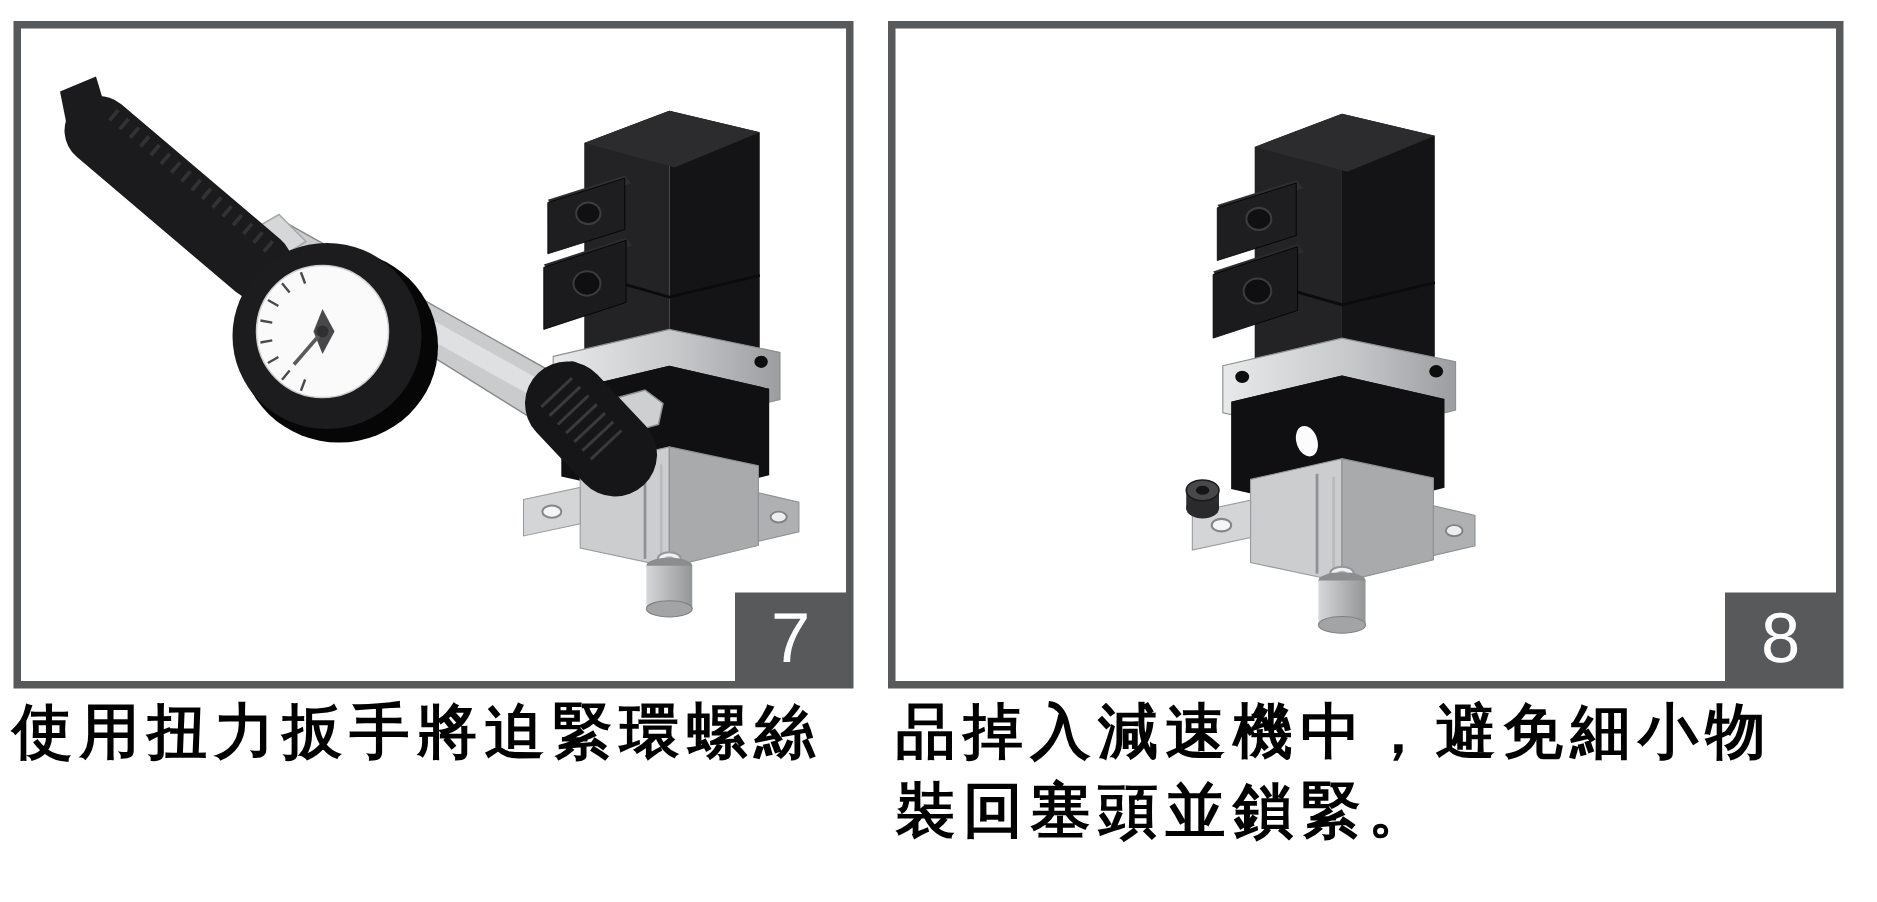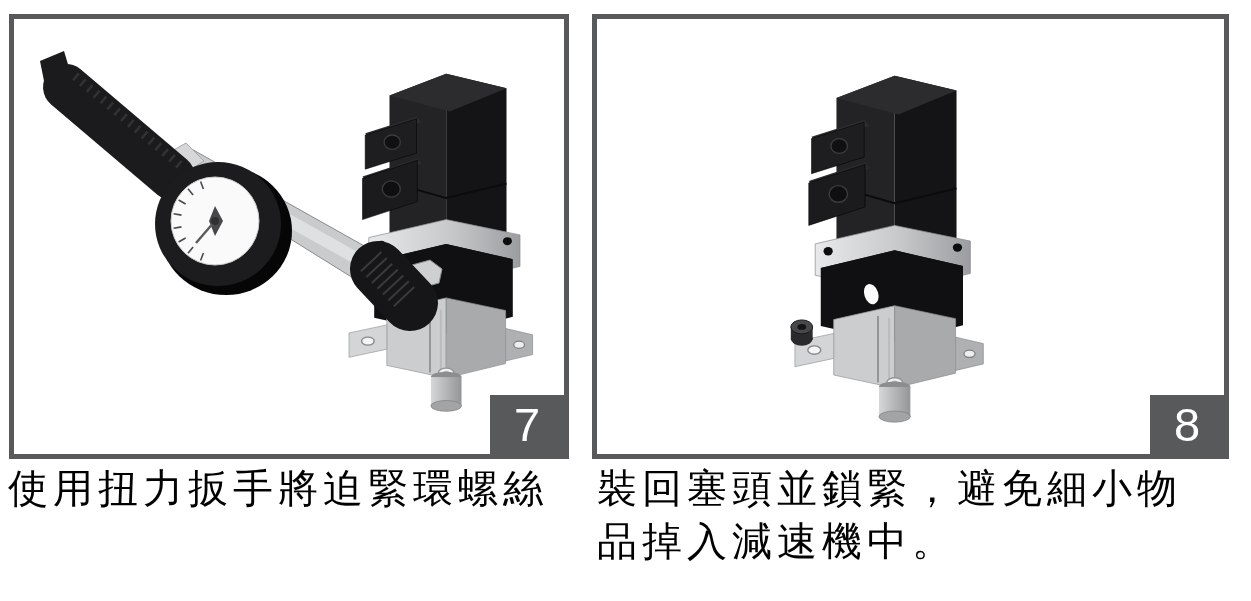--- a/index.html
+++ b/index.html
@@ -29,20 +29,21 @@
     color:var(--badge-text);
     font-size:47px;line-height:1;font-weight:400;
     font-family:"Liberation Sans", sans-serif;
   }
 
   .caption{
     position:absolute;top:462px;color:var(--caption-text);
     font-size:40px;line-height:53px;letter-spacing:5px;
     font-family:"Liberation Sans", sans-serif;
     white-space:nowrap;
+    font-weight:bold;
   }
   .caption-left{left:8px;width:560px;}
   .caption-right{left:597px;width:648px;}
 </style>
 </head>
 <body>
 
 <div class="page">
 
   <svg width="0" height="0" style="position:absolute" aria-hidden="true">
@@ -170,17 +171,17 @@
     </svg>
     <div class="badge">
       <span>8</span>
     </div>
   </section>
 
   <div class="caption caption-left">
     <div>使用扭力扳手將迫緊環螺絲</div>
   </div>
   <div class="caption caption-right">
-    <div>裝回塞頭並鎖緊，避免細小物</div>
-    <div>品掉入減速機中。</div>
+    <div>品掉入減速機中，避免細小物</div>
+    <div>裝回塞頭並鎖緊。</div>
   </div>
 
 </div>
 
 </body></html>

